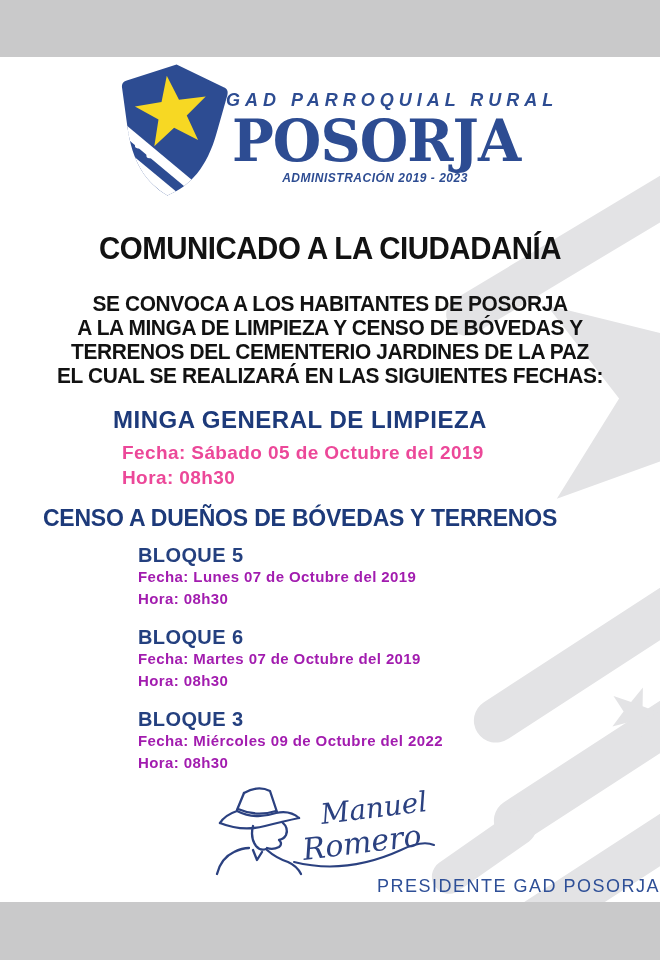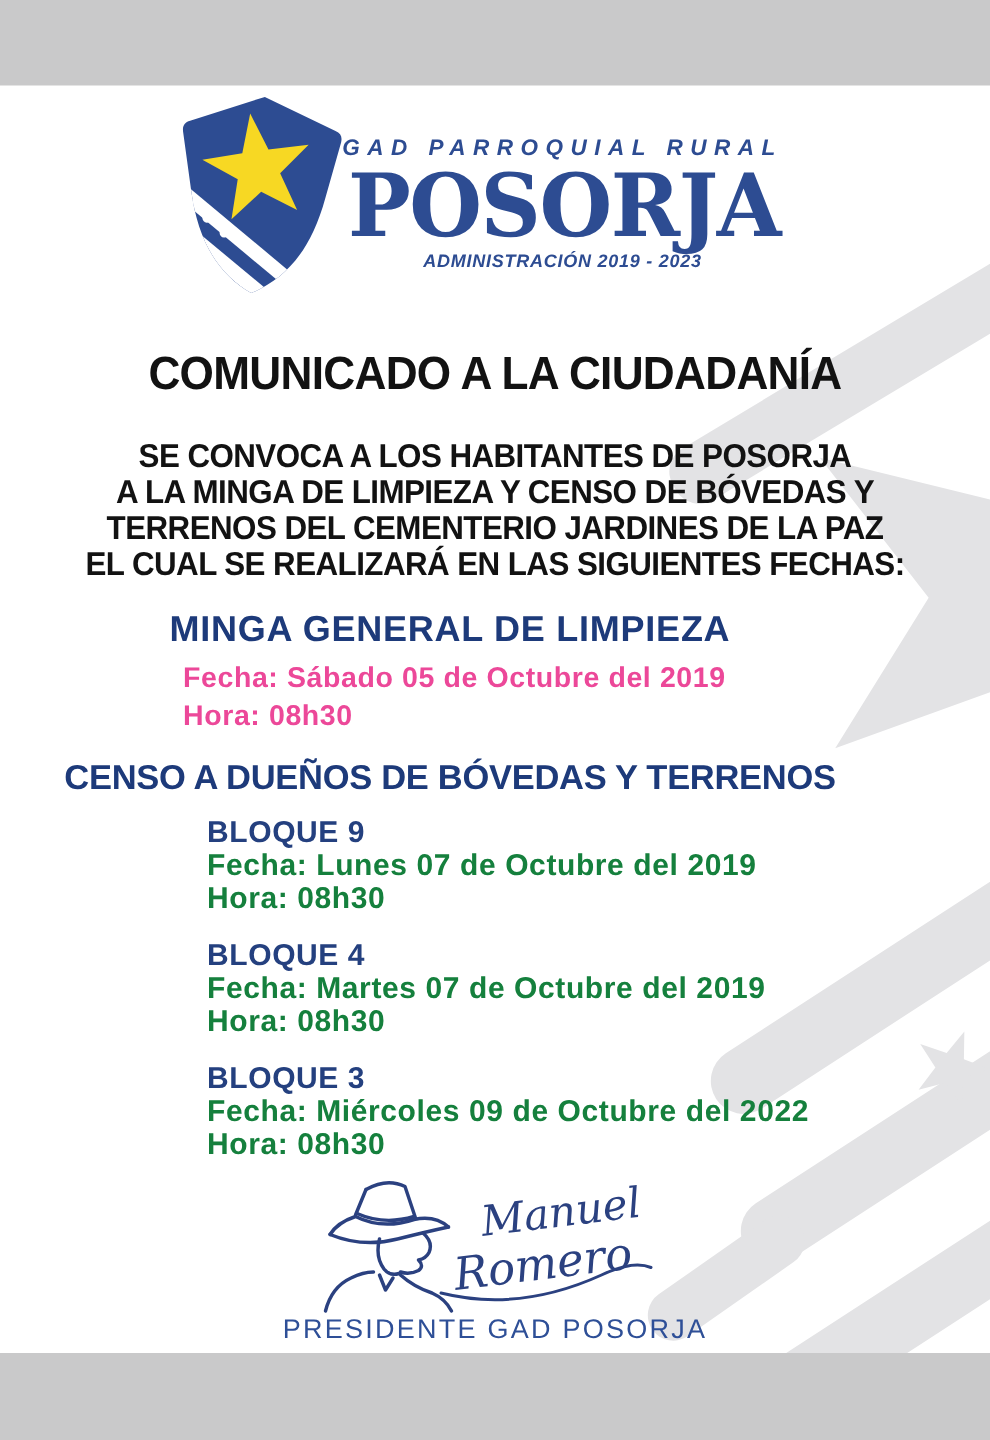--- a/index.html
+++ b/index.html
@@ -9,21 +9,21 @@
   }
   .band{position:absolute;left:0;width:660px;background:#c9c9ca;z-index:4;}
   .band.top{top:0;height:57px;}
   .band.bottom{top:902px;height:58px;}
   .watermark{position:absolute;left:0;top:0;width:660px;height:960px;z-index:1;pointer-events:none;}
   .content{position:absolute;left:0;top:0;width:660px;height:960px;z-index:3;}
 
   
   .shield{position:absolute;left:106px;top:62px;width:132px;height:136px;}
   .brand-text{position:absolute;left:226px;top:90px;width:298px;text-align:center;color:#2d4c92;}
-  .org-type{font-size:15px;font-weight:bold;font-style:italic;letter-spacing:5px;white-space:nowrap;}
+  .org-type{font-size:18px;font-weight:bold;font-style:italic;letter-spacing:5px;white-space:nowrap;}
   .org-name{font-family:"DejaVu Serif",serif;font-weight:bold;font-size:58px;line-height:60px;
             letter-spacing:-1px;transform:scaleX(.96);transform-origin:50% 50%;white-space:nowrap;}
   .admin{font-size:12px;font-weight:bold;font-style:italic;letter-spacing:.5px;white-space:nowrap;}
 
   
   .title{position:absolute;left:0;top:231px;width:660px;text-align:center;color:#121212;
          font-size:31px;font-weight:bold;letter-spacing:-.5px;
          transform:scaleX(.95);transform-origin:50% 0;white-space:nowrap;}
   .intro{position:absolute;left:0;top:292px;width:660px;text-align:center;color:#121212;
          font-size:22px;font-weight:bold;line-height:24px;letter-spacing:-.4px;
@@ -33,26 +33,26 @@
   
   .sec-h{position:absolute;left:0;width:600px;text-align:center;color:#1d3a7a;
          font-weight:bold;white-space:nowrap;}
   .minga-h{top:406px;font-size:24px;letter-spacing:.5px;}
   .censo-h{top:505px;font-size:23px;letter-spacing:-.2px;}
   .sched{color:#ec4899;font-size:19px;line-height:25px;letter-spacing:.4px;font-weight:600;}
   .minga-sched{position:absolute;left:122px;top:440px;}
   .bloques{position:absolute;left:138px;top:544px;}
   .bloque{margin-bottom:16px;}
   .bloque .name{color:#24407f;font-weight:bold;font-size:20px;line-height:22px;letter-spacing:.4px;}
-  .bloque .line{color:#15803d;font-size:20px;line-height:22px;letter-spacing:.4px;font-weight:600;}
+  .bloque .line{color:#a21caf;font-size:15px;line-height:22px;letter-spacing:.4px;font-weight:600;}
 
   
   .sig{position:absolute;left:196px;top:778px;width:270px;height:100px;}
   .script{font-family:"DejaVu Serif",serif;font-style:italic;fill:#2b4180;}
-  .president{position:absolute;left:0;top:876px;width:660px;text-align:center;color:#2e4f97;
+  .president{position:absolute;left:0;top:876px;width:660px;text-align:right;color:#2e4f97;
              font-size:18px;letter-spacing:1.5px;white-space:nowrap;}
 </style>
 </head>
 <body>
 
 <div class="canvas">
 
   <svg class="watermark" viewBox="0 0 660 960" aria-hidden="true">
     <g fill="#e3e3e5">
       <rect x="430" y="236" width="310" height="40" rx="18" transform="rotate(-31 565 255)"></rect>
@@ -107,26 +107,26 @@
 
     <div class="sec-h minga-h">MINGA GENERAL DE LIMPIEZA</div>
     <div class="sched minga-sched">
       <div>Fecha: Sábado 05 de Octubre del 2019</div>
       <div>Hora: 08h30</div>
     </div>
 
     <div class="sec-h censo-h">CENSO A DUEÑOS DE BÓVEDAS Y TERRENOS</div>
     <div class="bloques">
       <div class="bloque">
-        <div class="name">BLOQUE 9</div>
+        <div class="name">BLOQUE 5</div>
         <div class="line">Fecha: Lunes 07 de Octubre del 2019</div>
         <div class="line">Hora: 08h30</div>
       </div>
       <div class="bloque">
-        <div class="name">BLOQUE 4</div>
+        <div class="name">BLOQUE 6</div>
         <div class="line">Fecha: Martes 07 de Octubre del 2019</div>
         <div class="line">Hora: 08h30</div>
       </div>
       <div class="bloque">
         <div class="name">BLOQUE 3</div>
         <div class="line">Fecha: Miércoles 09 de Octubre del 2022</div>
         <div class="line">Hora: 08h30</div>
       </div>
     </div>
 

